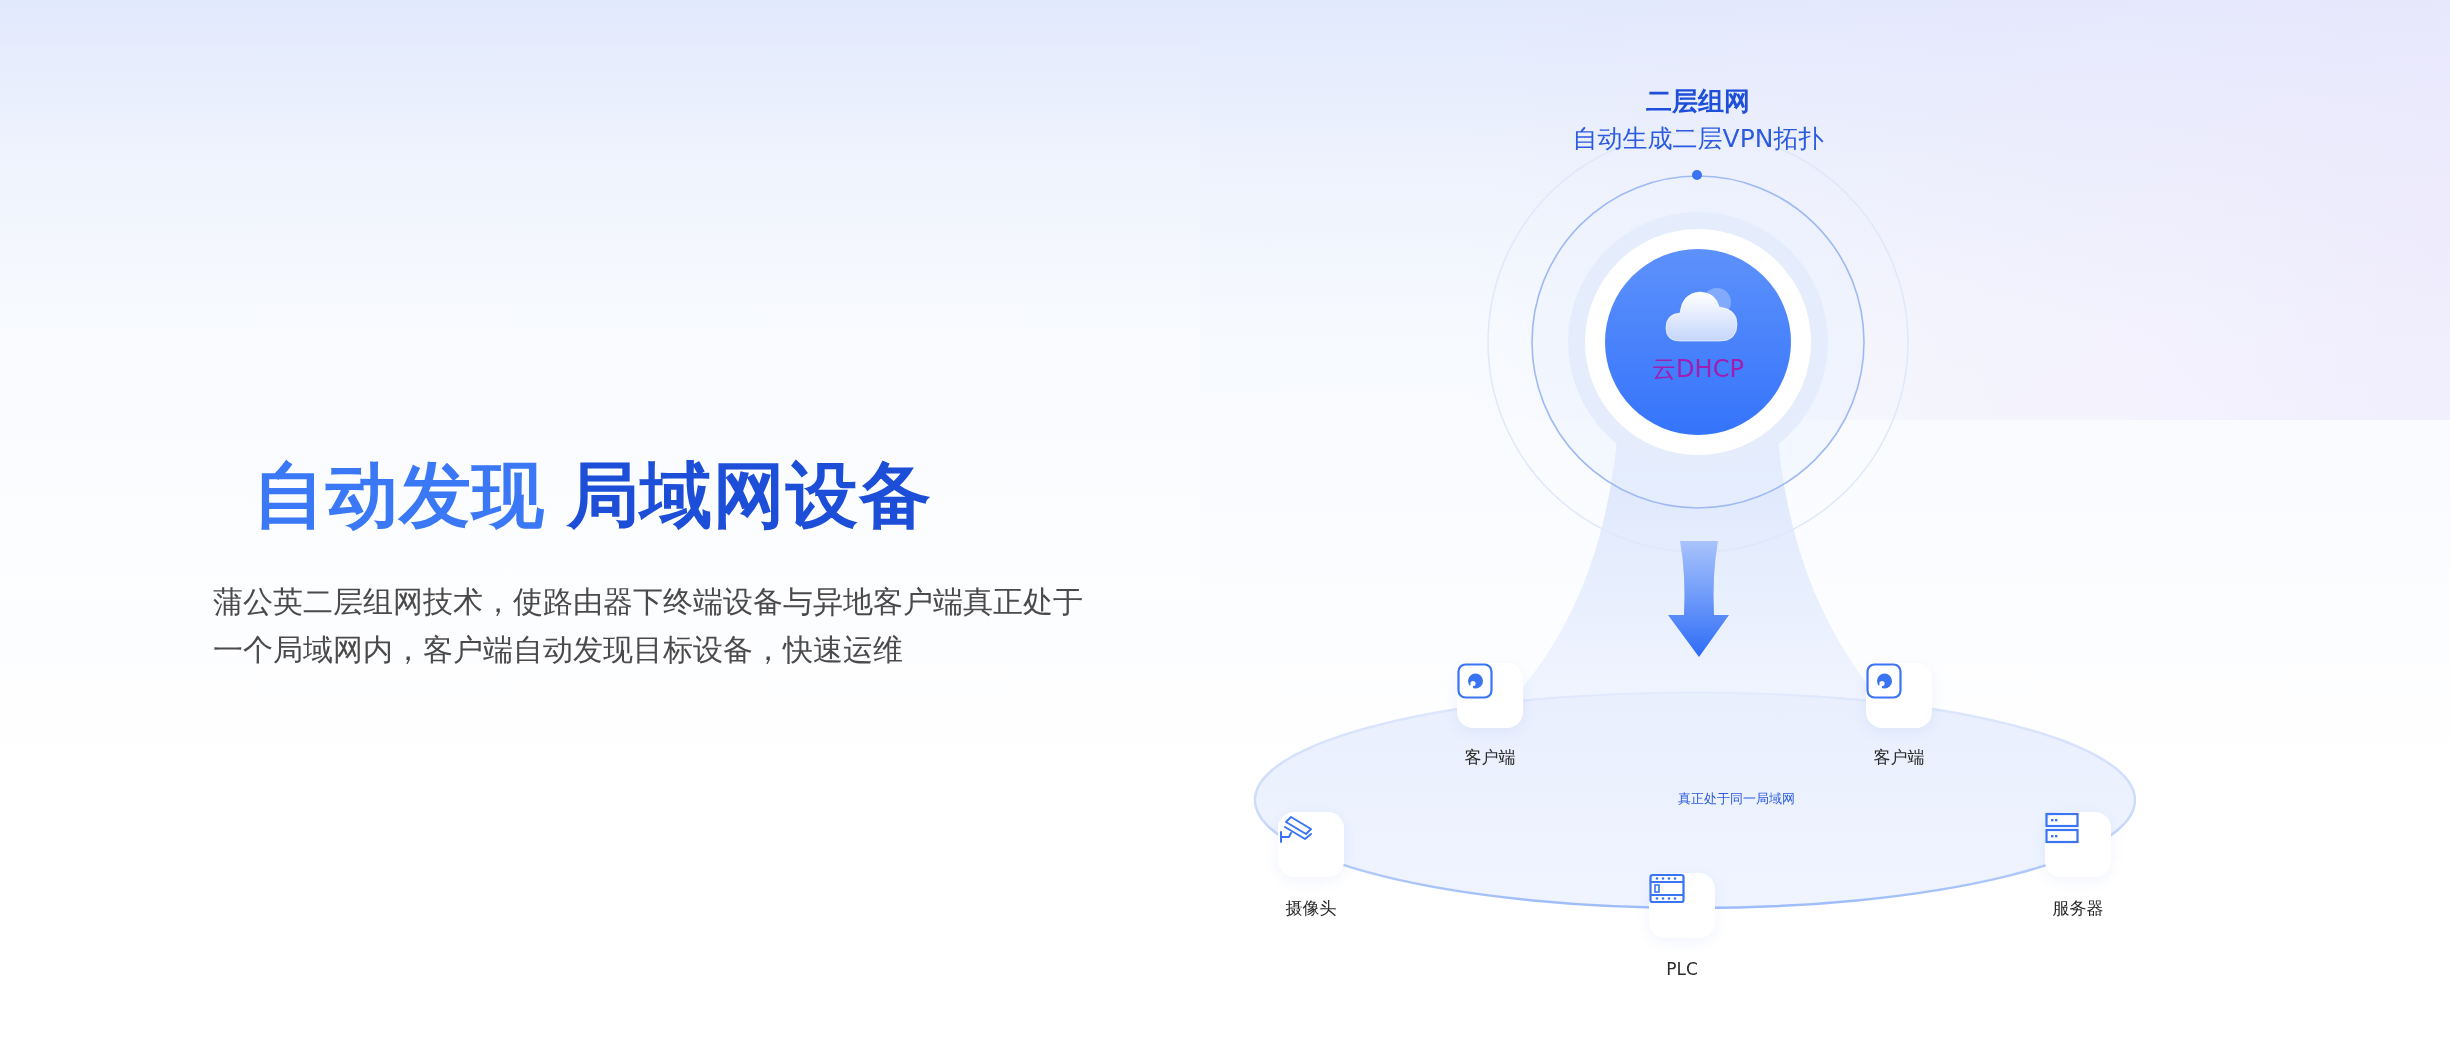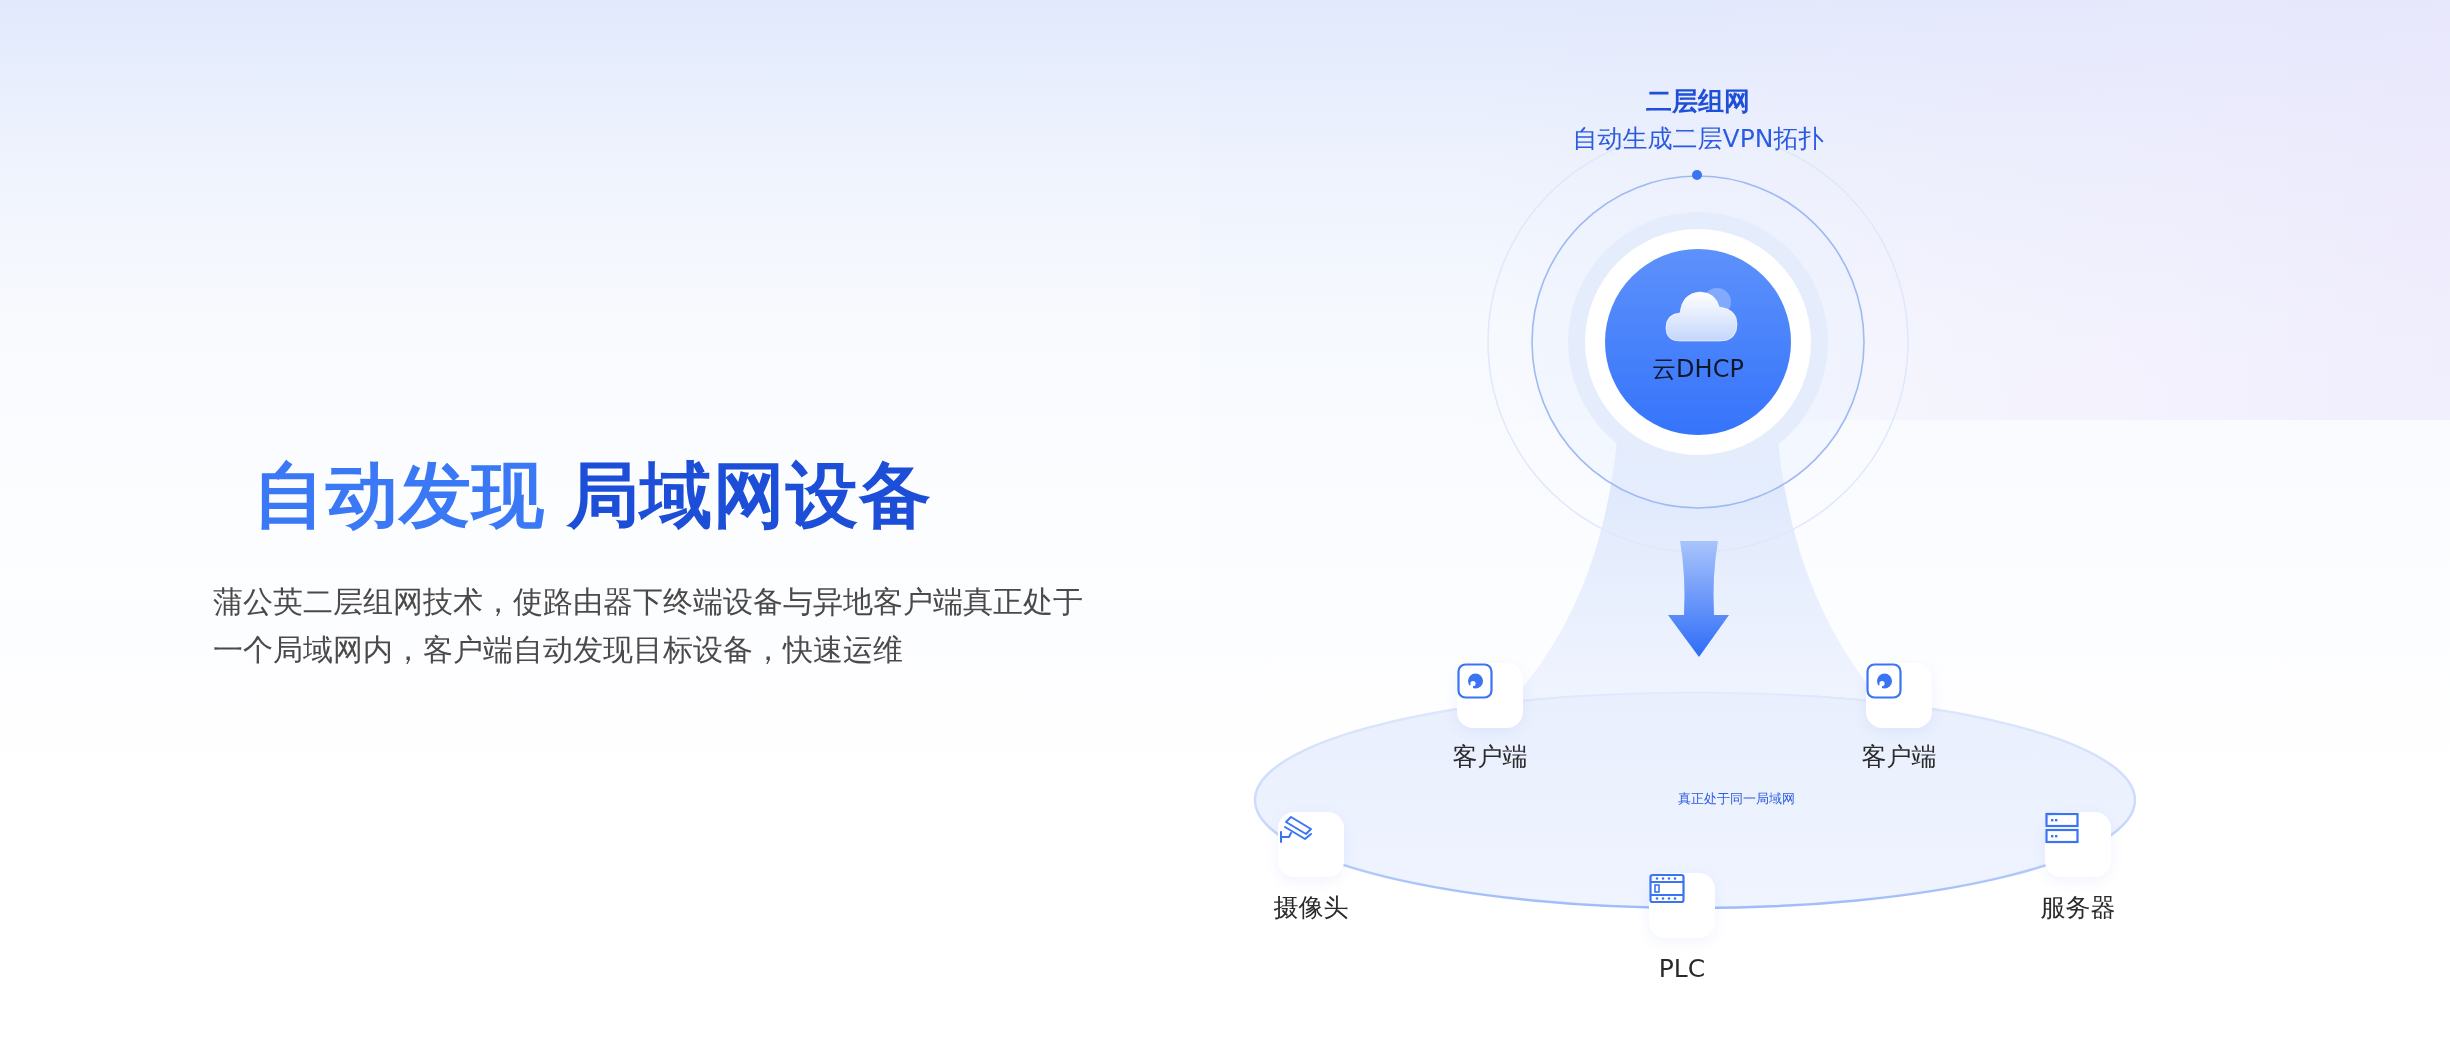--- a/index.html
+++ b/index.html
@@ -34,37 +34,37 @@
   
   .diagram { position: absolute; left: 0; top: 0; width: 2450px; height: 1064px; }
   .diagram svg { position: absolute; left: 0; top: 0; }
 
   .top-caption { position: absolute; left: 1498px; width: 400px; text-align: center; }
   .top-caption .cap-title { position: absolute; top: 84px; left: 0; width: 400px; font-size: 26px; font-weight: bold; color: #1f4fd8; line-height: 34px; }
   .top-caption .cap-sub { position: absolute; top: 122px; left: 0; width: 400px; font-size: 25px; color: #2c5be0; line-height: 34px; }
 
   .core-label {
     position: absolute; left: 1598px; top: 354px; width: 200px; text-align: center;
-    font-size: 24px; color: #0f172a; line-height: 30px;
+    font-size: 24px; color: #a21caf; line-height: 30px;
   }
 
   .lan-label {
     position: absolute; left: 1595px; top: 786px; width: 200px; text-align: right;
     font-size: 13px; color: #2c5be0; line-height: 26px; white-space: nowrap;
   }
 
   .node { position: absolute; width: 66px; }
   .node-box {
     width: 66px; height: 65px; background: #ffffff; border-radius: 16px;
     box-shadow: 0 4px 14px rgba(80,120,220,0.08);
     display: flex; align-items: center; justify-content: center;
   }
   .node-label {
     position: absolute; left: -60px; width: 186px; text-align: center;
-    font-size: 25px; color: #2a2a2a; line-height: 32px; white-space: nowrap;
+    font-size: 17px; color: #2a2a2a; line-height: 32px; white-space: nowrap;
   }
 </style>
 </head>
 <body>
 
 <div class="bg-tint"></div>
 <div class="bg-fade-left"></div>
 
 <div class="hero">
   <h1 class="hero-title">

